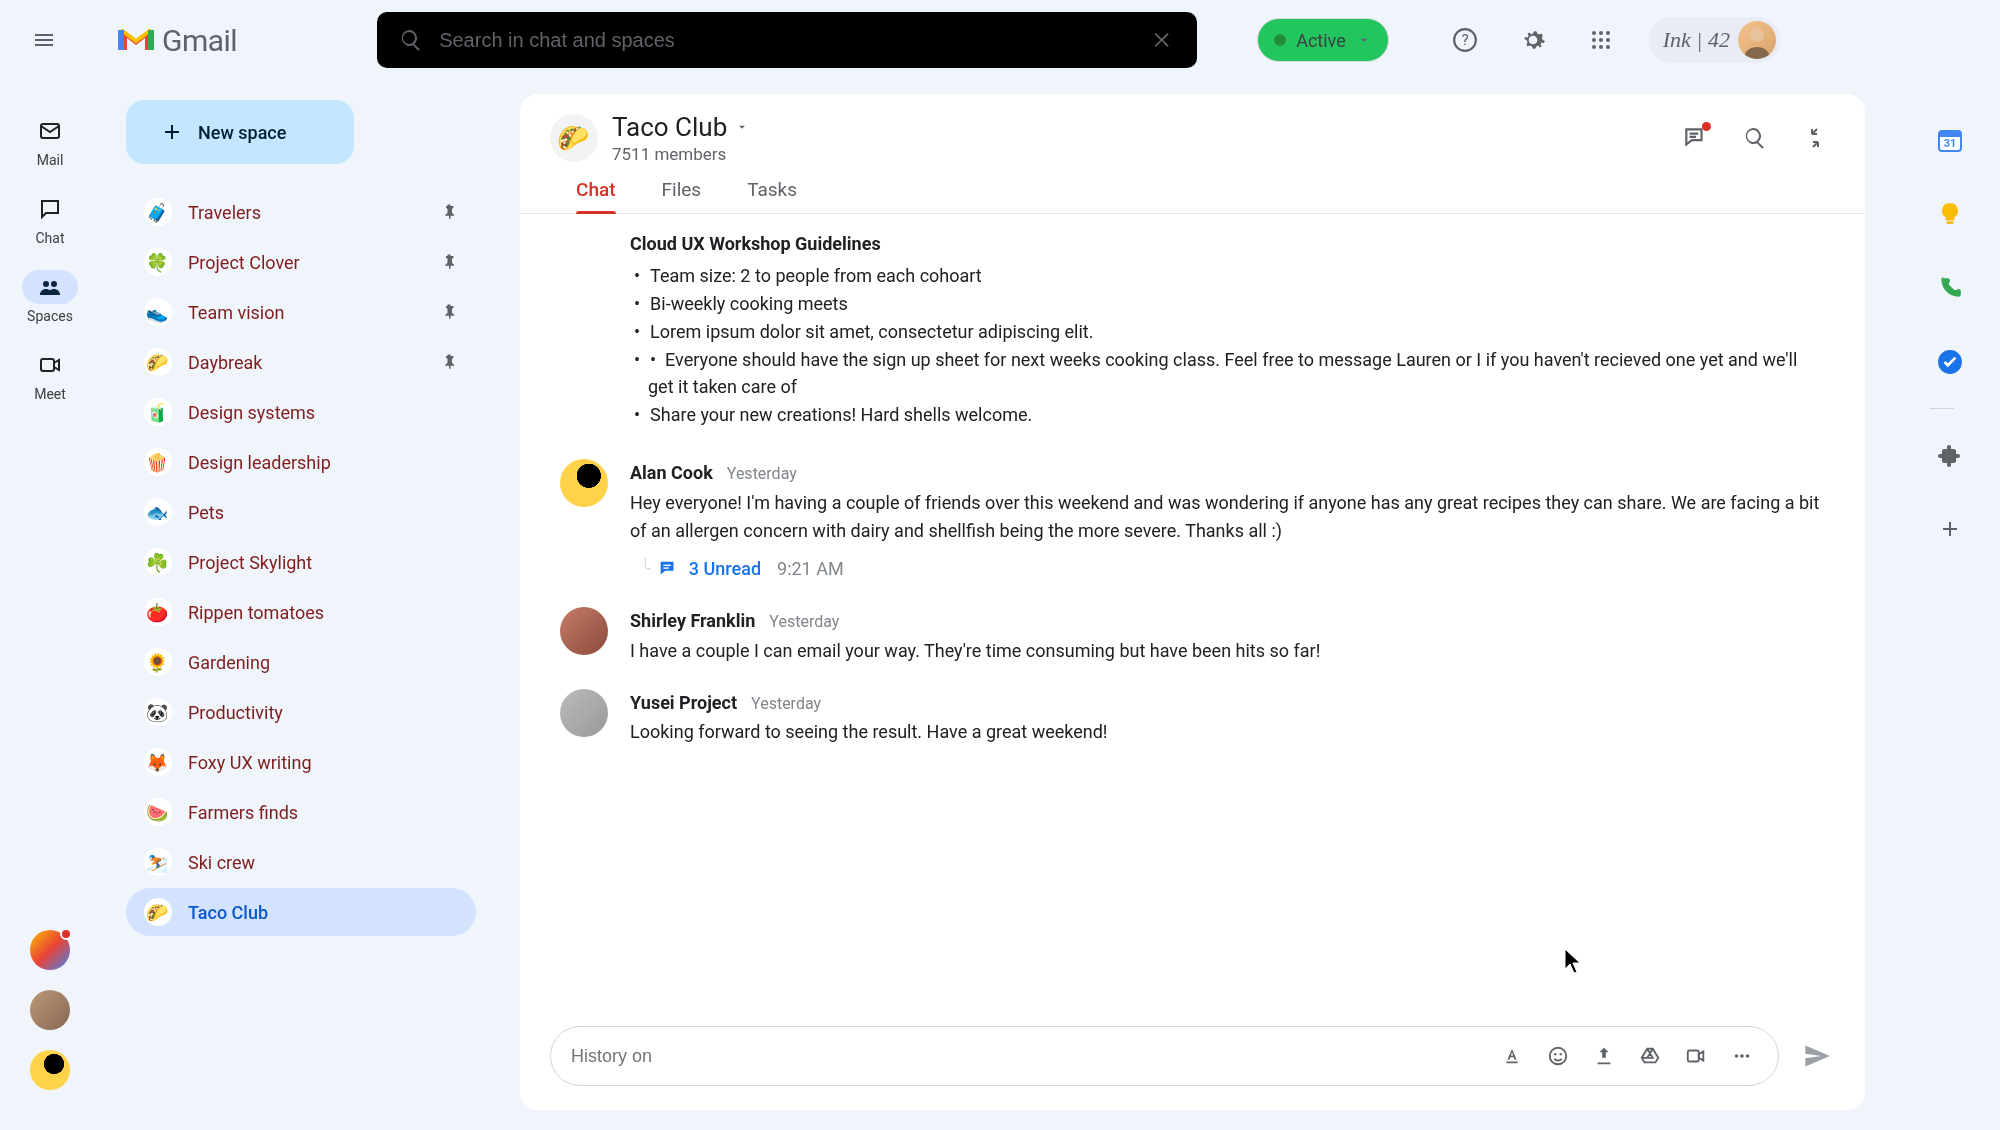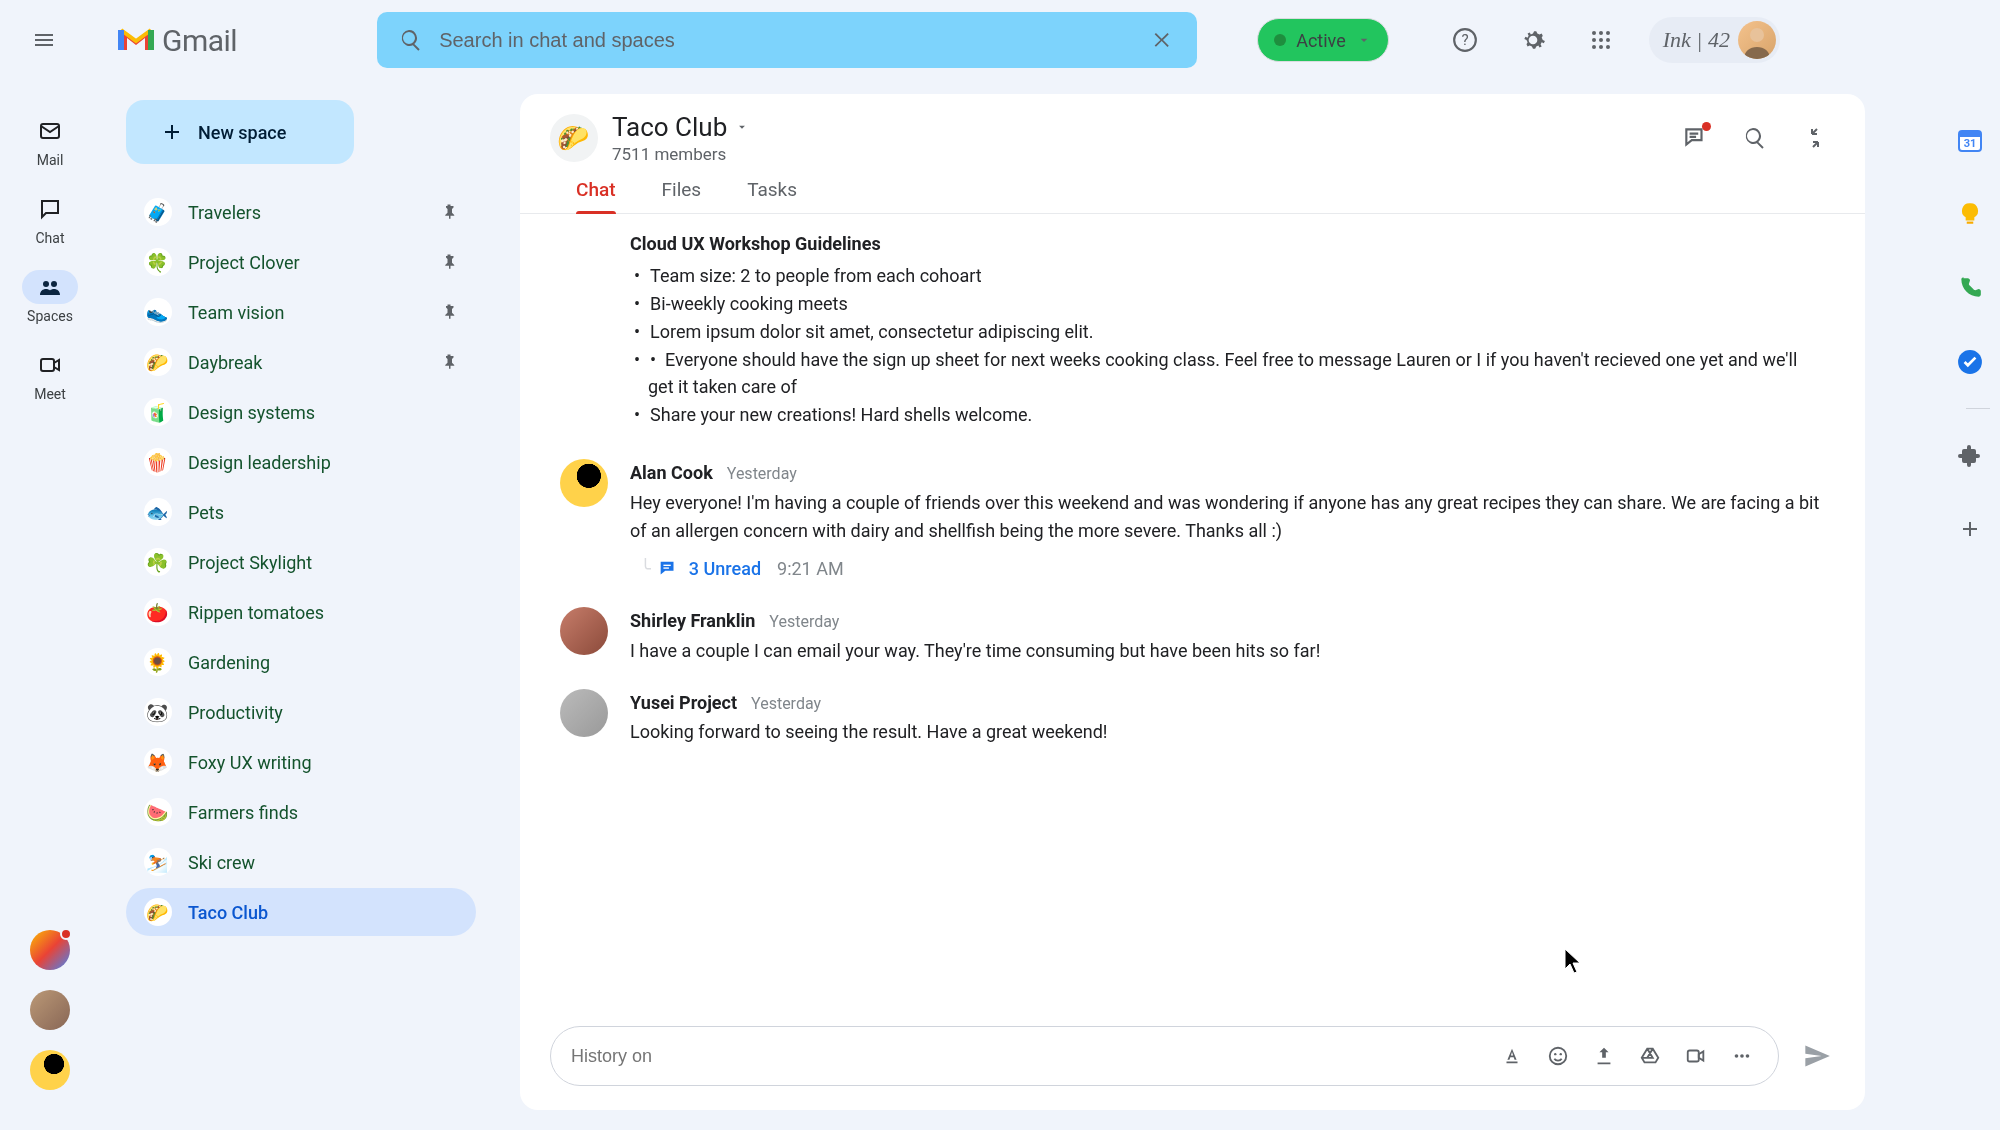--- a/index.html
+++ b/index.html
@@ -27,21 +27,21 @@
     width: 48px; height: 48px; border-radius: 50%;
     display: flex; align-items: center; justify-content: center;
     cursor: pointer;
   }
   .hamburger svg { width: 24px; height: 24px; }
   .gmail-logo { display: flex; align-items: center; gap: 8px; margin-left: 30px; }
   .gmail-logo span { font-size: 30px; color: #5f6368; font-weight: 400; letter-spacing: -0.5px; }
   .search-wrap {
     flex: 0 0 820px;
     margin-left: 120px;
-    background: #7dd3fc;
+    background: #000000;
     border-radius: 10px;
     height: 56px;
     display: flex;
     align-items: center;
     padding: 0 18px;
     gap: 12px;
   }
   .search-wrap input {
     flex: 1;
     border: none; background: transparent; outline: none;
@@ -154,21 +154,21 @@
   }
   .space-item.active { background: #d3e3fd; }
   .space-item.active .space-label { color: #0b57d0; font-weight: 500; }
   .space-emoji {
     width: 28px; height: 28px; border-radius: 50%;
     display: flex; align-items: center; justify-content: center;
     font-size: 18px;
     background: #fff;
     flex-shrink: 0;
   }
-  .space-label { flex: 1; font-size: 18px; color: #14532d; }
+  .space-label { flex: 1; font-size: 18px; color: #7f1d1d; }
   .pin-icon { color: #5f6368; width: 18px; height: 18px; }
 
   
   .main {
     position: absolute;
     top: 94px; left: 520px; bottom: 20px;
     width: 1345px;
     background: #fff;
     border-radius: 18px;
     display: flex; flex-direction: column;
@@ -283,21 +283,21 @@
     width:32px; height:32px; display:flex; align-items:center; justify-content:center;
     cursor:pointer; color:#5f6368;
   }
   .send-btn { color:#9aa0a6; cursor:pointer; width:36px; height:36px; display:flex; align-items:center; justify-content:center; }
 
   
   .side-panel {
     position:absolute;
     top: 120px; right: 10px;
     width: 60px;
-    display:flex; flex-direction:column; align-items:flex-end; gap: 34px;
+    display:flex; flex-direction:column; align-items:flex-start; gap: 34px;
   }
   .sp-item {
     width:40px; height:40px; display:flex; align-items:center; justify-content:center;
     cursor:pointer; border-radius:50%;
   }
   .sp-divider {
     width: 24px; height: 0;
     border-top: 1px solid #d0d4dc;
     margin: -8px 0;
   }

